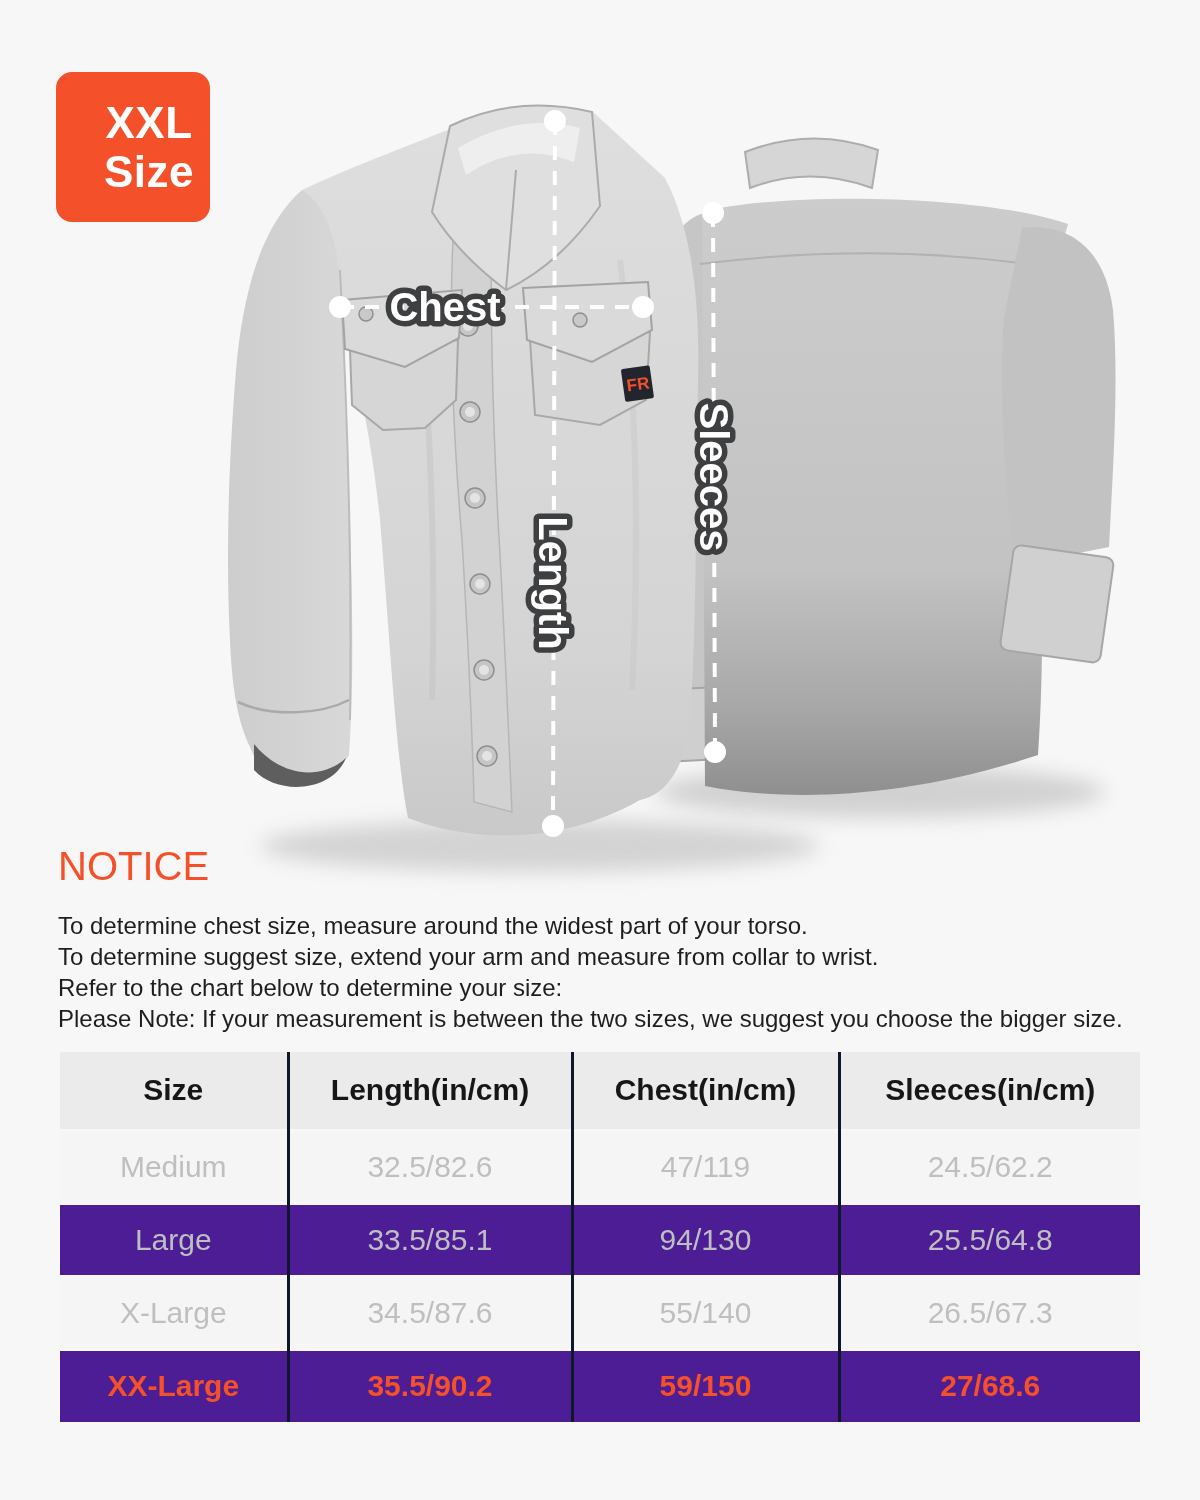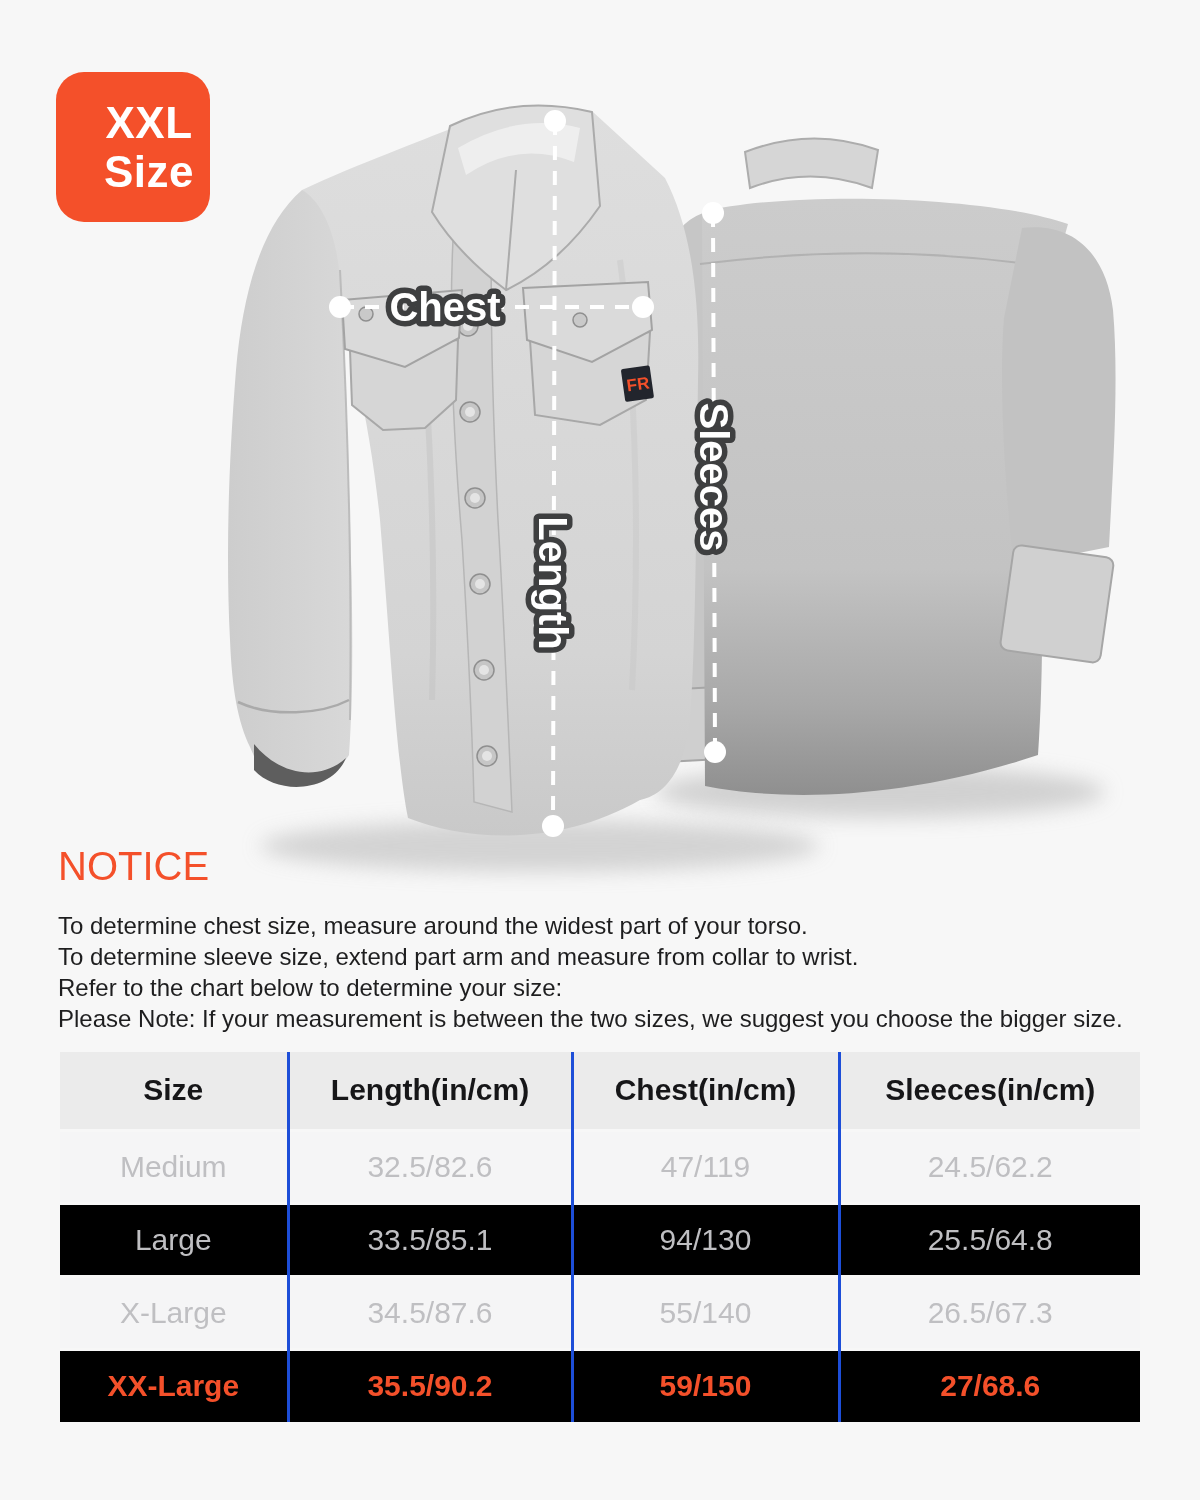--- a/index.html
+++ b/index.html
@@ -3,21 +3,21 @@
 <meta charset="utf-8">
 <style>
   * { margin:0; padding:0; box-sizing:border-box; }
   html,body { width:1200px; height:1500px; }
   body { font-family:"Liberation Sans", sans-serif; }
   .page { position:relative; width:1200px; height:1500px; background:#f7f7f7; overflow:hidden; }
 
   
   .badge {
     position:absolute; left:56px; top:72px; width:154px; height:150px;
-    background:#F4502A; border-radius:28px; color:#ffffff;
+    background:#F4502A; border-radius:16px; color:#ffffff;
     display:flex; flex-direction:column; align-items:center; justify-content:center;
     font-weight:700; font-size:44px; line-height:1.12; letter-spacing:0.5px;padding-left:32px;
   }
 
   
   .diagram { position:absolute; left:0; top:0; width:1200px; height:900px; }
   .mlabel {
     font-family:"Liberation Sans", sans-serif;
     font-size:40px; font-weight:700; fill:#ffffff;
     stroke:#3e3f40; stroke-width:11px; stroke-linejoin:round;
@@ -33,24 +33,24 @@
 
   
   table.size-chart {
     position:absolute; left:60px; top:1052px; width:1080px;
     border-collapse:collapse; table-layout:fixed; text-align:center;
   }
   .size-chart th {
     background:#ebebeb; height:78px; font-size:30px; font-weight:600; color:#161618;
   }
   .size-chart td { height:73px; font-size:30px; font-weight:400; color:#bfbfc2; }
-  .size-chart th + th, .size-chart td + td { border-left:3px solid #1d4ed8; }
+  .size-chart th + th, .size-chart td + td { border-left:3px solid #0f172a; }
   .size-chart tbody tr td { border-top:3px solid #f7f7f7; }
   .size-chart tbody tr.row-light td { background:#f5f5f6; }
-  .size-chart tbody tr.row-dark  td { background:#000000; }
+  .size-chart tbody tr.row-dark  td { background:#4c1d95; }
   .size-chart tbody tr.highlight td { color:#F4502A; font-weight:700; }
 </style>
 </head>
 <body>
 
 <div class="page">
 
   <div class="badge">
     <div>XXL</div>
     <div>Size</div>
@@ -207,21 +207,21 @@
         <text class="mlabel" x="445" y="307" text-anchor="middle" dominant-baseline="central">Chest</text>
         <text class="mlabel" x="553" y="583" text-anchor="middle" dominant-baseline="central" transform="rotate(90 553 583)">Length</text>
         <text class="mlabel" x="714" y="477" text-anchor="middle" dominant-baseline="central" transform="rotate(90 714 477)">Sleeces</text>
       </g>
     </svg>
   </div>
 
   <div class="notice">
     <h2>NOTICE</h2>
     <p>To determine chest size, measure around the widest part of your torso.</p>
-    <p>To determine sleeve size, extend part arm and measure from collar to wrist.</p>
+    <p>To determine suggest size, extend your arm and measure from collar to wrist.</p>
     <p>Refer to the chart below to determine your size:</p>
     <p>Please Note: If your measurement is between the two sizes, we suggest you choose the bigger size.</p>
   </div>
 
   <table class="size-chart">
     <colgroup>
         <col style="width:228px">
         <col style="width:284px">
         <col style="width:267px">
         <col style="width:301px">

